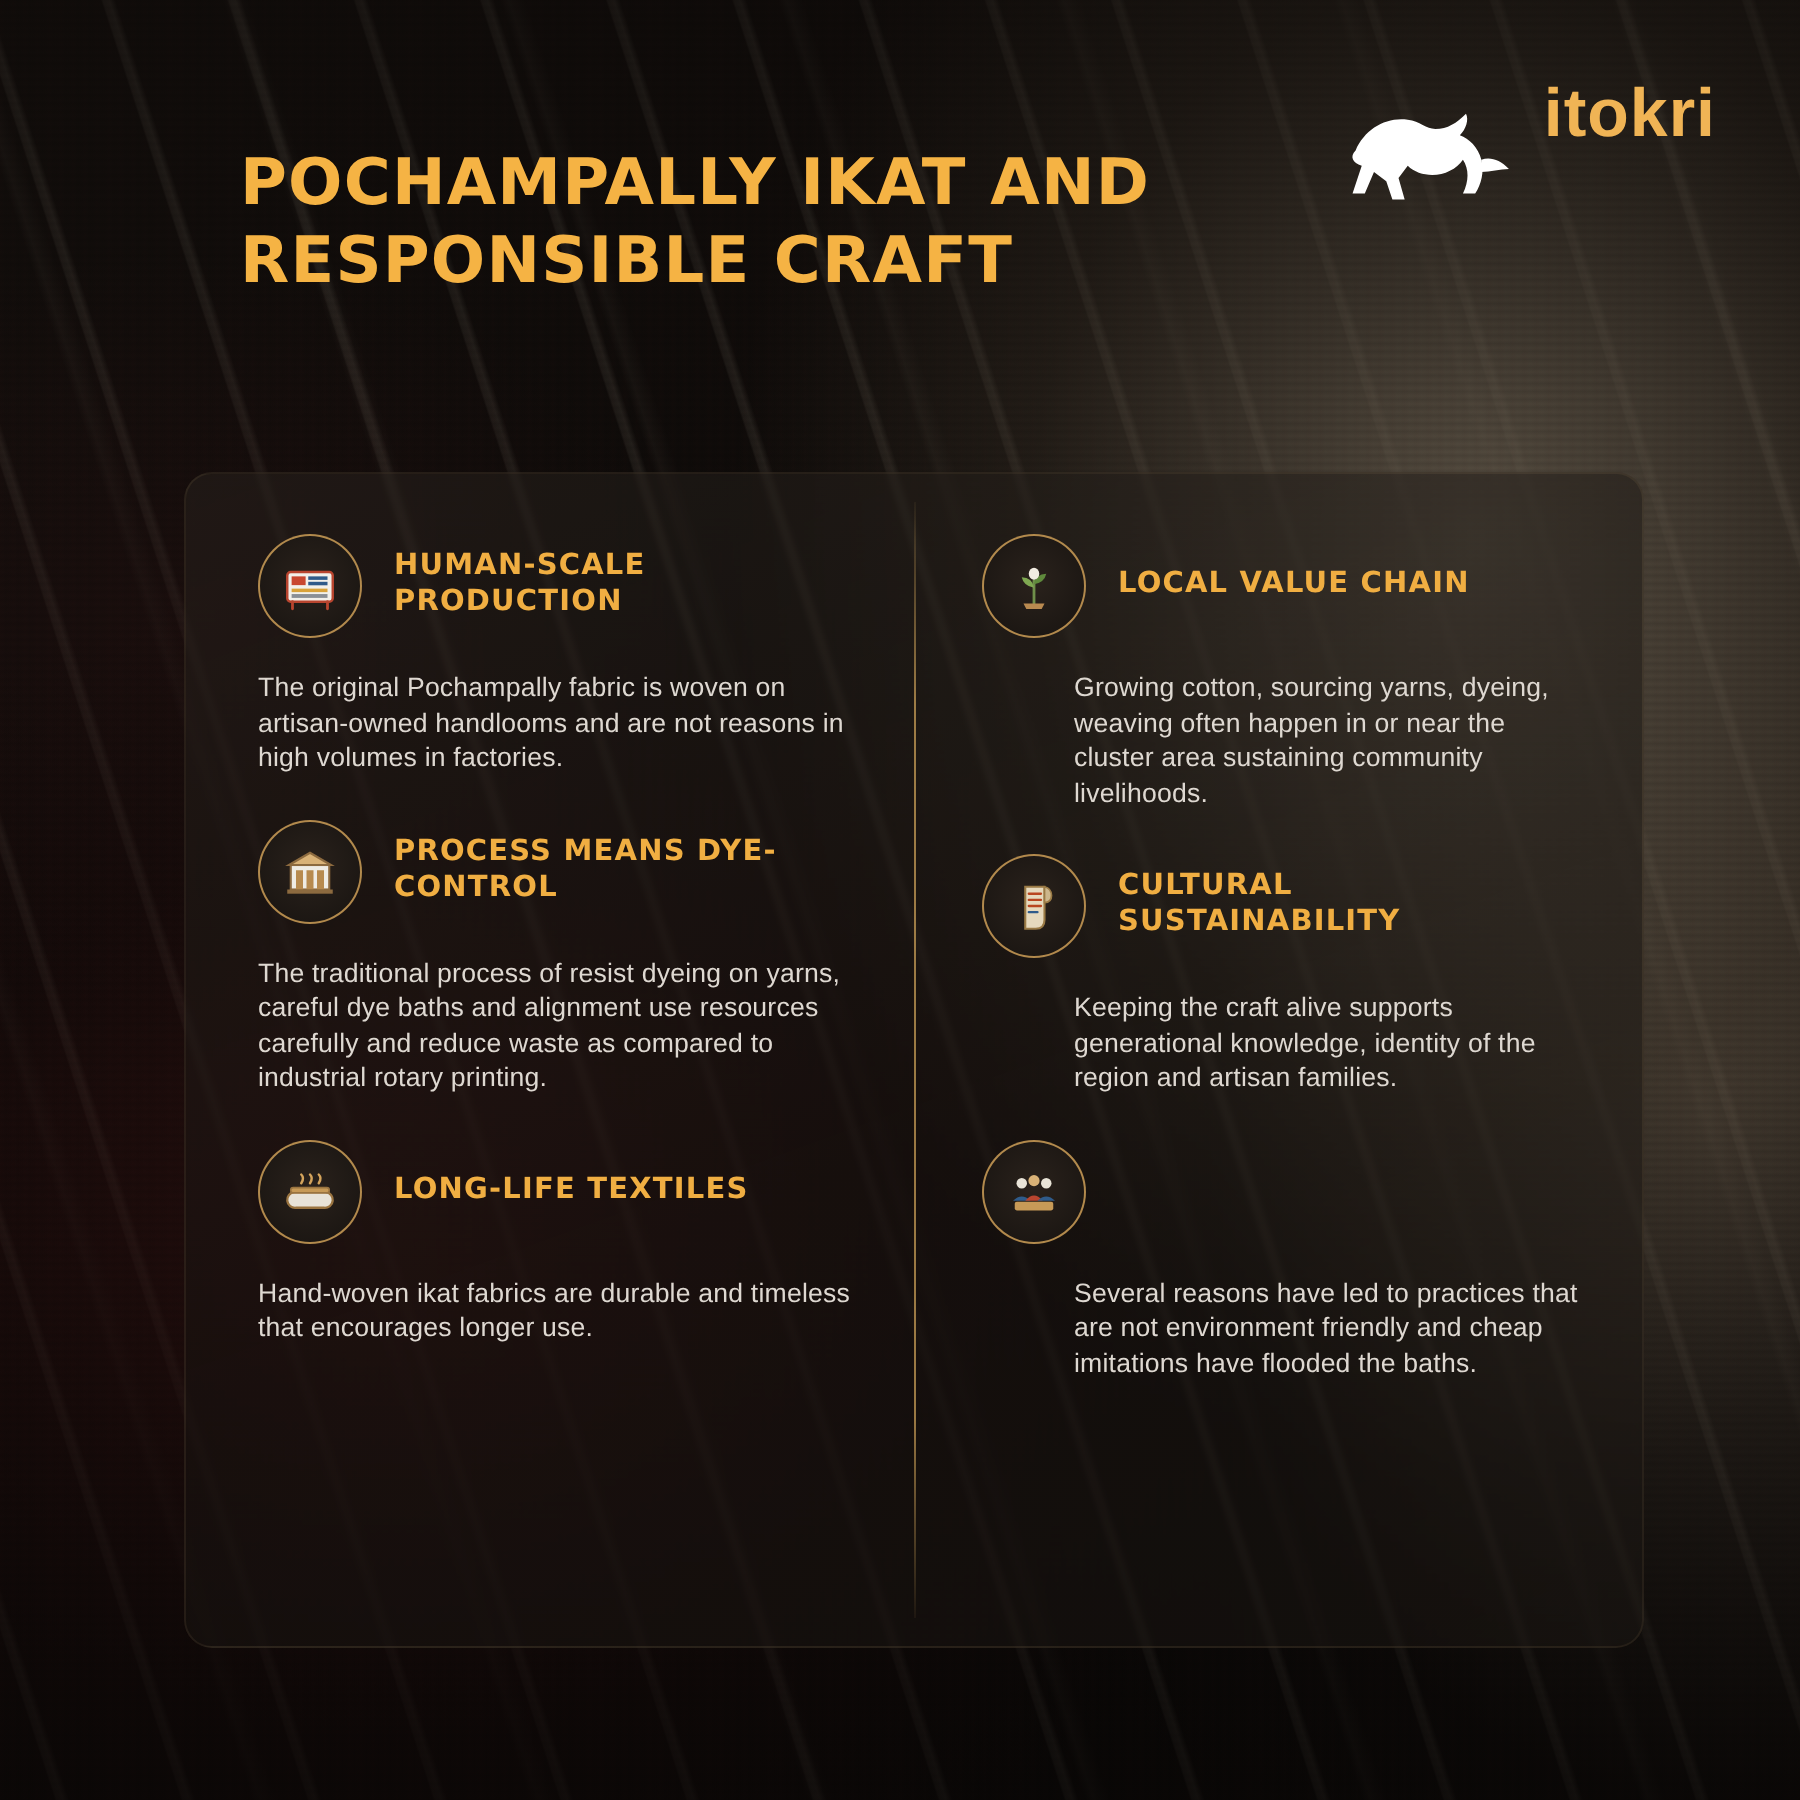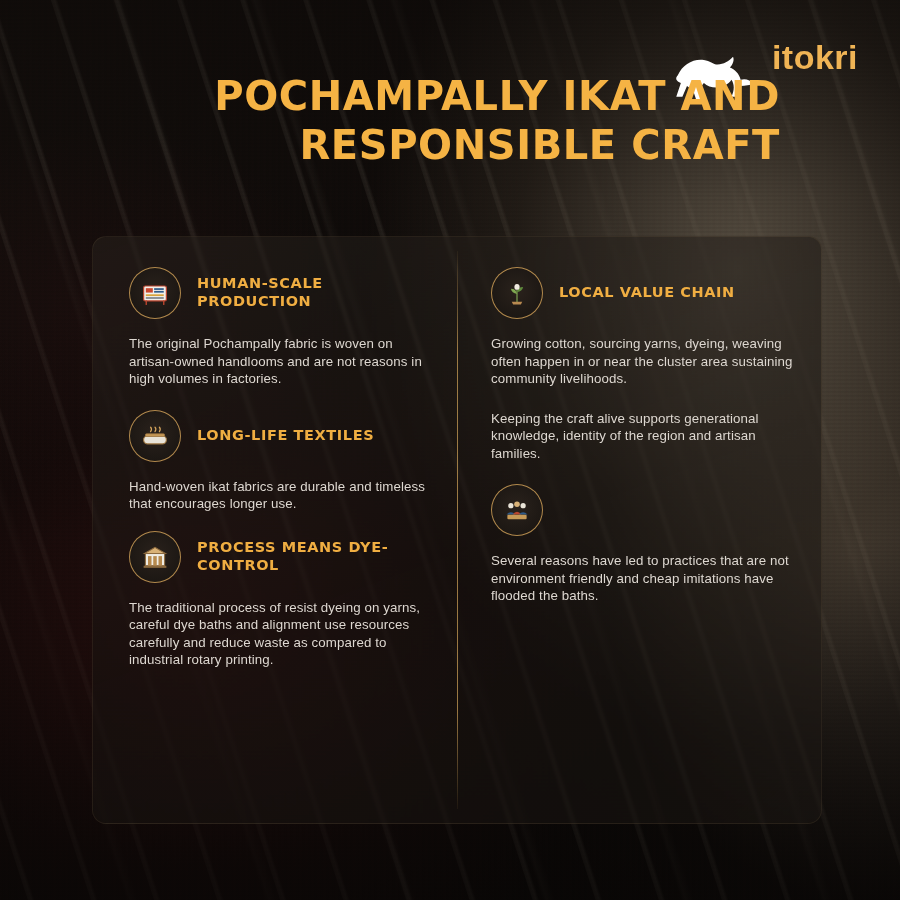--- a/index.html
+++ b/index.html
@@ -58,23 +58,23 @@
     position: absolute;
     top: 52px; left: 664px;
     width: 92px; height: 58px;
     color: #ffffff;
   }
 
   .title {
     position: absolute;
     top: 72px;
     left: 0; right: 0;
-    text-align: right;
+    text-align: left;
     color: #f5b344;
-    font-size: 40px;
+    font-size: 32px;
     font-weight: 800;
     line-height: 1.22;
     letter-spacing: .6px;
     padding: 0 120px;
     text-transform: uppercase;
     font-family: "DejaVu Sans", sans-serif;
   }
 
   
   .panel {
@@ -139,20 +139,21 @@
     letter-spacing: .6px;
     line-height: 1.24;
     text-transform: uppercase;
     font-family: "DejaVu Sans", sans-serif;
   }
   .item-body {
     color: #ded8d1;
     font-size: 13.3px;
     line-height: 1.32;
     letter-spacing: .1px;
+    margin-left: 46px;
   }
   .col.left .item-body { margin-left: 0; }
 
   
   .glyph { display:block; }
 </style>
 </head>
 <body>
 
 <div class="bg"></div>
@@ -189,51 +190,51 @@
               <rect x="5.5" y="17.5" width="20.5" height="2" fill="#d9a23a"></rect>
               <rect x="5.5" y="20.6" width="20.5" height="2.2" fill="#8a8f96"></rect>
               <path d="M6 25 v4 M26 25 v4" stroke="#b9452f" stroke-width="1.6" stroke-linecap="round"></path>
             </svg>
           </div>
           <div class="item-title">HUMAN-SCALE PRODUCTION</div>
         </div>
         <div class="item-body">The original Pochampally fabric is woven on artisan-owned handlooms and are not reasons in high volumes in factories.</div>
       </div>
 
-      <div class="item">
-        <div class="item-head">
-          <div class="badge">
-            <svg class="glyph" width="28" height="28" viewBox="0 0 32 32" aria-hidden="true">
-              <path d="M7 16 h18 a3 3 0 0 1 -1 9 H8 a3 3 0 0 1 -1 -9 Z" fill="#e8e3d8" stroke="#9a7440" stroke-width="1.3"></path>
-              <rect x="5" y="13.5" width="22" height="3" rx="1.4" fill="#c79a57" stroke="#9a7440" stroke-width="0.9"></rect>
-              <path d="M11 11 q2 -3 0 -5 M16 11 q2 -3 0 -5 M21 11 q2 -3 0 -5" stroke="#d4a45c" stroke-width="1.4" fill="none" stroke-linecap="round"></path>
-            </svg>
-          </div>
-          <div class="item-title">LONG-LIFE TEXTILES</div>
-        </div>
-        <div class="item-body">Hand-woven ikat fabrics are durable and timeless that encourages longer use.</div>
-      </div>
-
       <div class="item gap-a">
         <div class="item-head">
           <div class="badge">
             <svg class="glyph" width="28" height="28" viewBox="0 0 32 32" aria-hidden="true">
               <rect x="5" y="12" width="22" height="14" fill="#efece4" stroke="#8c6a3f" stroke-width="1.2"></rect>
               <path d="M4 12 L16 5 L28 12 Z" fill="#d9b277" stroke="#8c6a3f" stroke-width="1.2"></path>
               <rect x="8" y="15" width="4" height="11" fill="#b78a4e"></rect>
               <rect x="14" y="15" width="4" height="11" fill="#b78a4e"></rect>
               <rect x="20" y="15" width="4" height="11" fill="#b78a4e"></rect>
               <rect x="3" y="26" width="26" height="2.4" fill="#8c6a3f"></rect>
             </svg>
           </div>
           <div class="item-title">PROCESS MEANS DYE-CONTROL</div>
         </div>
         <div class="item-body">The traditional process of resist dyeing on yarns, careful dye baths and alignment use resources carefully and reduce waste as compared to industrial rotary printing.</div>
       </div>
 
+      <div class="item">
+        <div class="item-head">
+          <div class="badge">
+            <svg class="glyph" width="28" height="28" viewBox="0 0 32 32" aria-hidden="true">
+              <path d="M7 16 h18 a3 3 0 0 1 -1 9 H8 a3 3 0 0 1 -1 -9 Z" fill="#e8e3d8" stroke="#9a7440" stroke-width="1.3"></path>
+              <rect x="5" y="13.5" width="22" height="3" rx="1.4" fill="#c79a57" stroke="#9a7440" stroke-width="0.9"></rect>
+              <path d="M11 11 q2 -3 0 -5 M16 11 q2 -3 0 -5 M21 11 q2 -3 0 -5" stroke="#d4a45c" stroke-width="1.4" fill="none" stroke-linecap="round"></path>
+            </svg>
+          </div>
+          <div class="item-title">LONG-LIFE TEXTILES</div>
+        </div>
+        <div class="item-body">Hand-woven ikat fabrics are durable and timeless that encourages longer use.</div>
+      </div>
+
     </div>
 
     <div class="col right">
 
       <div class="item gap-a">
         <div class="item-head">
           <div class="badge">
             <svg class="glyph" width="28" height="28" viewBox="0 0 32 32" aria-hidden="true">
               <path d="M16 26 V13" stroke="#6f8f4a" stroke-width="1.6" stroke-linecap="round"></path>
               <path d="M16 17 q-6 -1 -7 -6 q6 0 7 6 Z" fill="#7fa851"></path>
@@ -241,20 +242,31 @@
               <ellipse cx="16" cy="9" rx="3" ry="3.4" fill="#f1ece1"></ellipse>
               <path d="M10 26 h12 l-1.6 3.2 H11.6 Z" fill="#b98a50"></path>
             </svg>
           </div>
           <div class="item-title">LOCAL VALUE CHAIN</div>
         </div>
         <div class="item-body">Growing cotton, sourcing yarns, dyeing, weaving often happen in or near the cluster area sustaining community livelihoods.</div>
       </div>
 
       <div class="item gap-a">
+        <div class="item-head">
+          <div class="badge">
+            <svg class="glyph" width="28" height="28" viewBox="0 0 32 32" aria-hidden="true">
+              <path d="M11 5 h11 v19 q0 5 -5 5 h-6 Z" fill="#e6d9bd" stroke="#9a7a45" stroke-width="1.2"></path>
+              <path d="M13 9 h7 M13 12.5 h7 M13 16 h7" stroke="#b9451f" stroke-width="1.3" stroke-linecap="round"></path>
+              <path d="M13 19.5 h5" stroke="#2f5b8a" stroke-width="1.3" stroke-linecap="round"></path>
+              <path d="M22 5 q4 1 4 5 q0 4 -4 4 Z" fill="#cdb78c" stroke="#9a7a45" stroke-width="1"></path>
+            </svg>
+          </div>
+          <div class="item-title">CULTURAL SUSTAINABILITY</div>
+        </div>
         <div class="item-body">Keeping the craft alive supports generational knowledge, identity of the region and artisan families.</div>
       </div>
 
       <div class="item">
         <div class="item-head">
           <div class="badge">
             <svg class="glyph" width="28" height="28" viewBox="0 0 32 32" aria-hidden="true">
               <circle cx="9" cy="11" r="3" fill="#e9e4d8"></circle>
               <circle cx="16" cy="9.5" r="3.2" fill="#d9b277"></circle>
               <circle cx="23" cy="11" r="3" fill="#e9e4d8"></circle>

